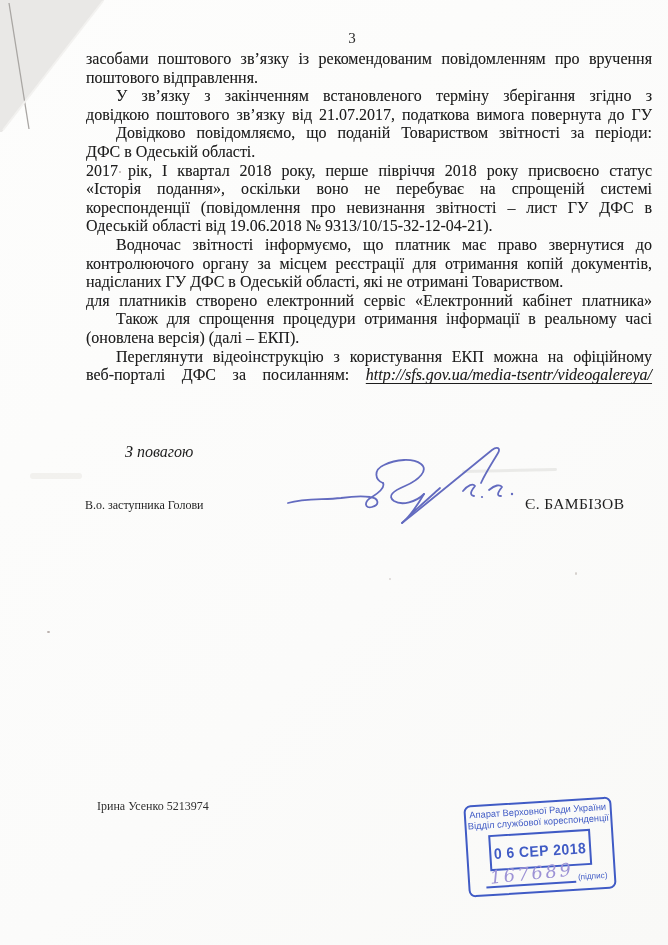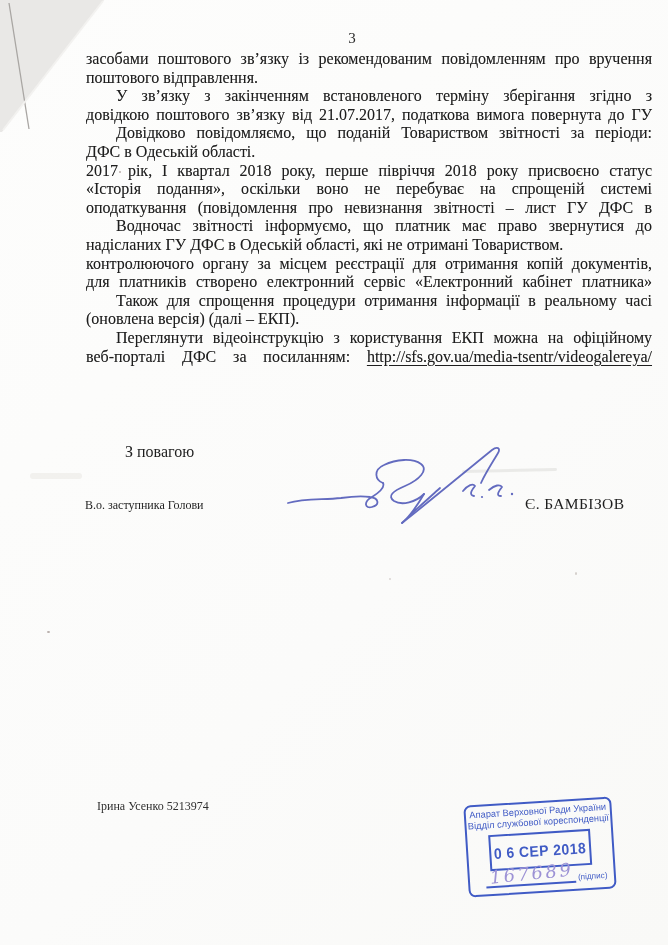--- a/index.html
+++ b/index.html
@@ -16,23 +16,23 @@
   
   .pageno{position:absolute;left:340px;top:30px;width:24px;text-align:center;
     font-size:15px;color:#2a2a2a;}
   
   .col{position:absolute;left:86px;top:50px;width:566px;}
   .line{height:18.6px;line-height:18.6px;font-size:16px;letter-spacing:0;
     text-align:justify;text-align-last:justify;white-space:normal;
     text-shadow:0 0 .5px rgba(20,20,20,.35);}
   .line.end{text-align-last:left;}
   .line.ind{text-indent:30px;}
-  .u{text-decoration:underline;text-underline-offset:2.5px;}
+  .u{text-decoration:underline;text-underline-offset:2.5px;font-style:italic;}
   
-  .salutation{position:absolute;left:125px;top:443px;font-size:16px;}
+  .salutation{position:absolute;left:125px;top:443px;font-size:16px;font-style:italic;}
   .position{position:absolute;left:85px;top:498px;font-size:12px;}
   .signer{position:absolute;left:525px;top:495px;font-size:15.5px;letter-spacing:.4px;}
   .sig-svg{position:absolute;left:283px;top:438px;width:240px;height:100px;}
   .streak{position:absolute;left:462px;top:469px;width:95px;height:3px;
     background:#dddcd8;opacity:.55;transform:rotate(-1.2deg);border-radius:2px;}
   .smudge{position:absolute;left:30px;top:473px;width:52px;height:6px;
     background:#e7e6e2;opacity:.5;border-radius:3px;}
   
   .executor{position:absolute;left:97px;top:799px;font-size:12px;color:#2e2e2e;}
   
@@ -75,24 +75,25 @@
 
   <div class="col">
     <div class="line">засобами поштового зв’язку із рекомендованим повідомленням про вручення</div>
     <div class="line end">поштового відправлення.</div>
     <div class="line ind">У зв’язку з закінченням встановленого терміну зберігання згідно з</div>
     <div class="line">довідкою поштового зв’язку від 21.07.2017, податкова вимога повернута до ГУ</div>
     <div class="line ind">Довідково повідомляємо, що поданій Товариством звітності за періоди:</div>
     <div class="line end">ДФС в Одеській області.</div>
     <div class="line">2017 рік, І квартал 2018 року, перше півріччя 2018 року присвоєно статус</div>
     <div class="line">«Історія подання», оскільки воно не перебуває на спрощеній системі</div>
-    <div class="line">оподаткування (повідомлення про невизнання звітності – лист ГУ ДФС в</div>
+    <div class="line">кореспонденції (повідомлення про невизнання звітності – лист ГУ ДФС в</div>
+    <div class="line end">Одеській області від 19.06.2018 № 9313/10/15-32-12-04-21).</div>
     <div class="line ind">Водночас звітності інформуємо, що платник має право звернутися до</div>
+    <div class="line">контролюючого органу за місцем реєстрації для отримання копій документів,</div>
     <div class="line end">надісланих ГУ ДФС в Одеській області, які не отримані Товариством.</div>
-    <div class="line">контролюючого органу за місцем реєстрації для отримання копій документів,</div>
     <div class="line">для платників створено електронний сервіс «Електронний кабінет платника»</div>
     <div class="line ind">Також для спрощення процедури отримання інформації в реальному часі</div>
     <div class="line end">(оновлена версія) (далі – ЕКП).</div>
     <div class="line ind">Переглянути відеоінструкцію з користування ЕКП можна на офіційному</div>
     <div class="line"><span>веб-порталі ДФС за посиланням:</span> <span class="u">http://sfs.gov.ua/media-tsentr/videogalereya/</span></div>
   </div>
 
   <div class="salutation">З повагою</div>
   <div class="position">В.о. заступника Голови</div>
   <div class="signer">Є. БАМБІЗОВ</div>

